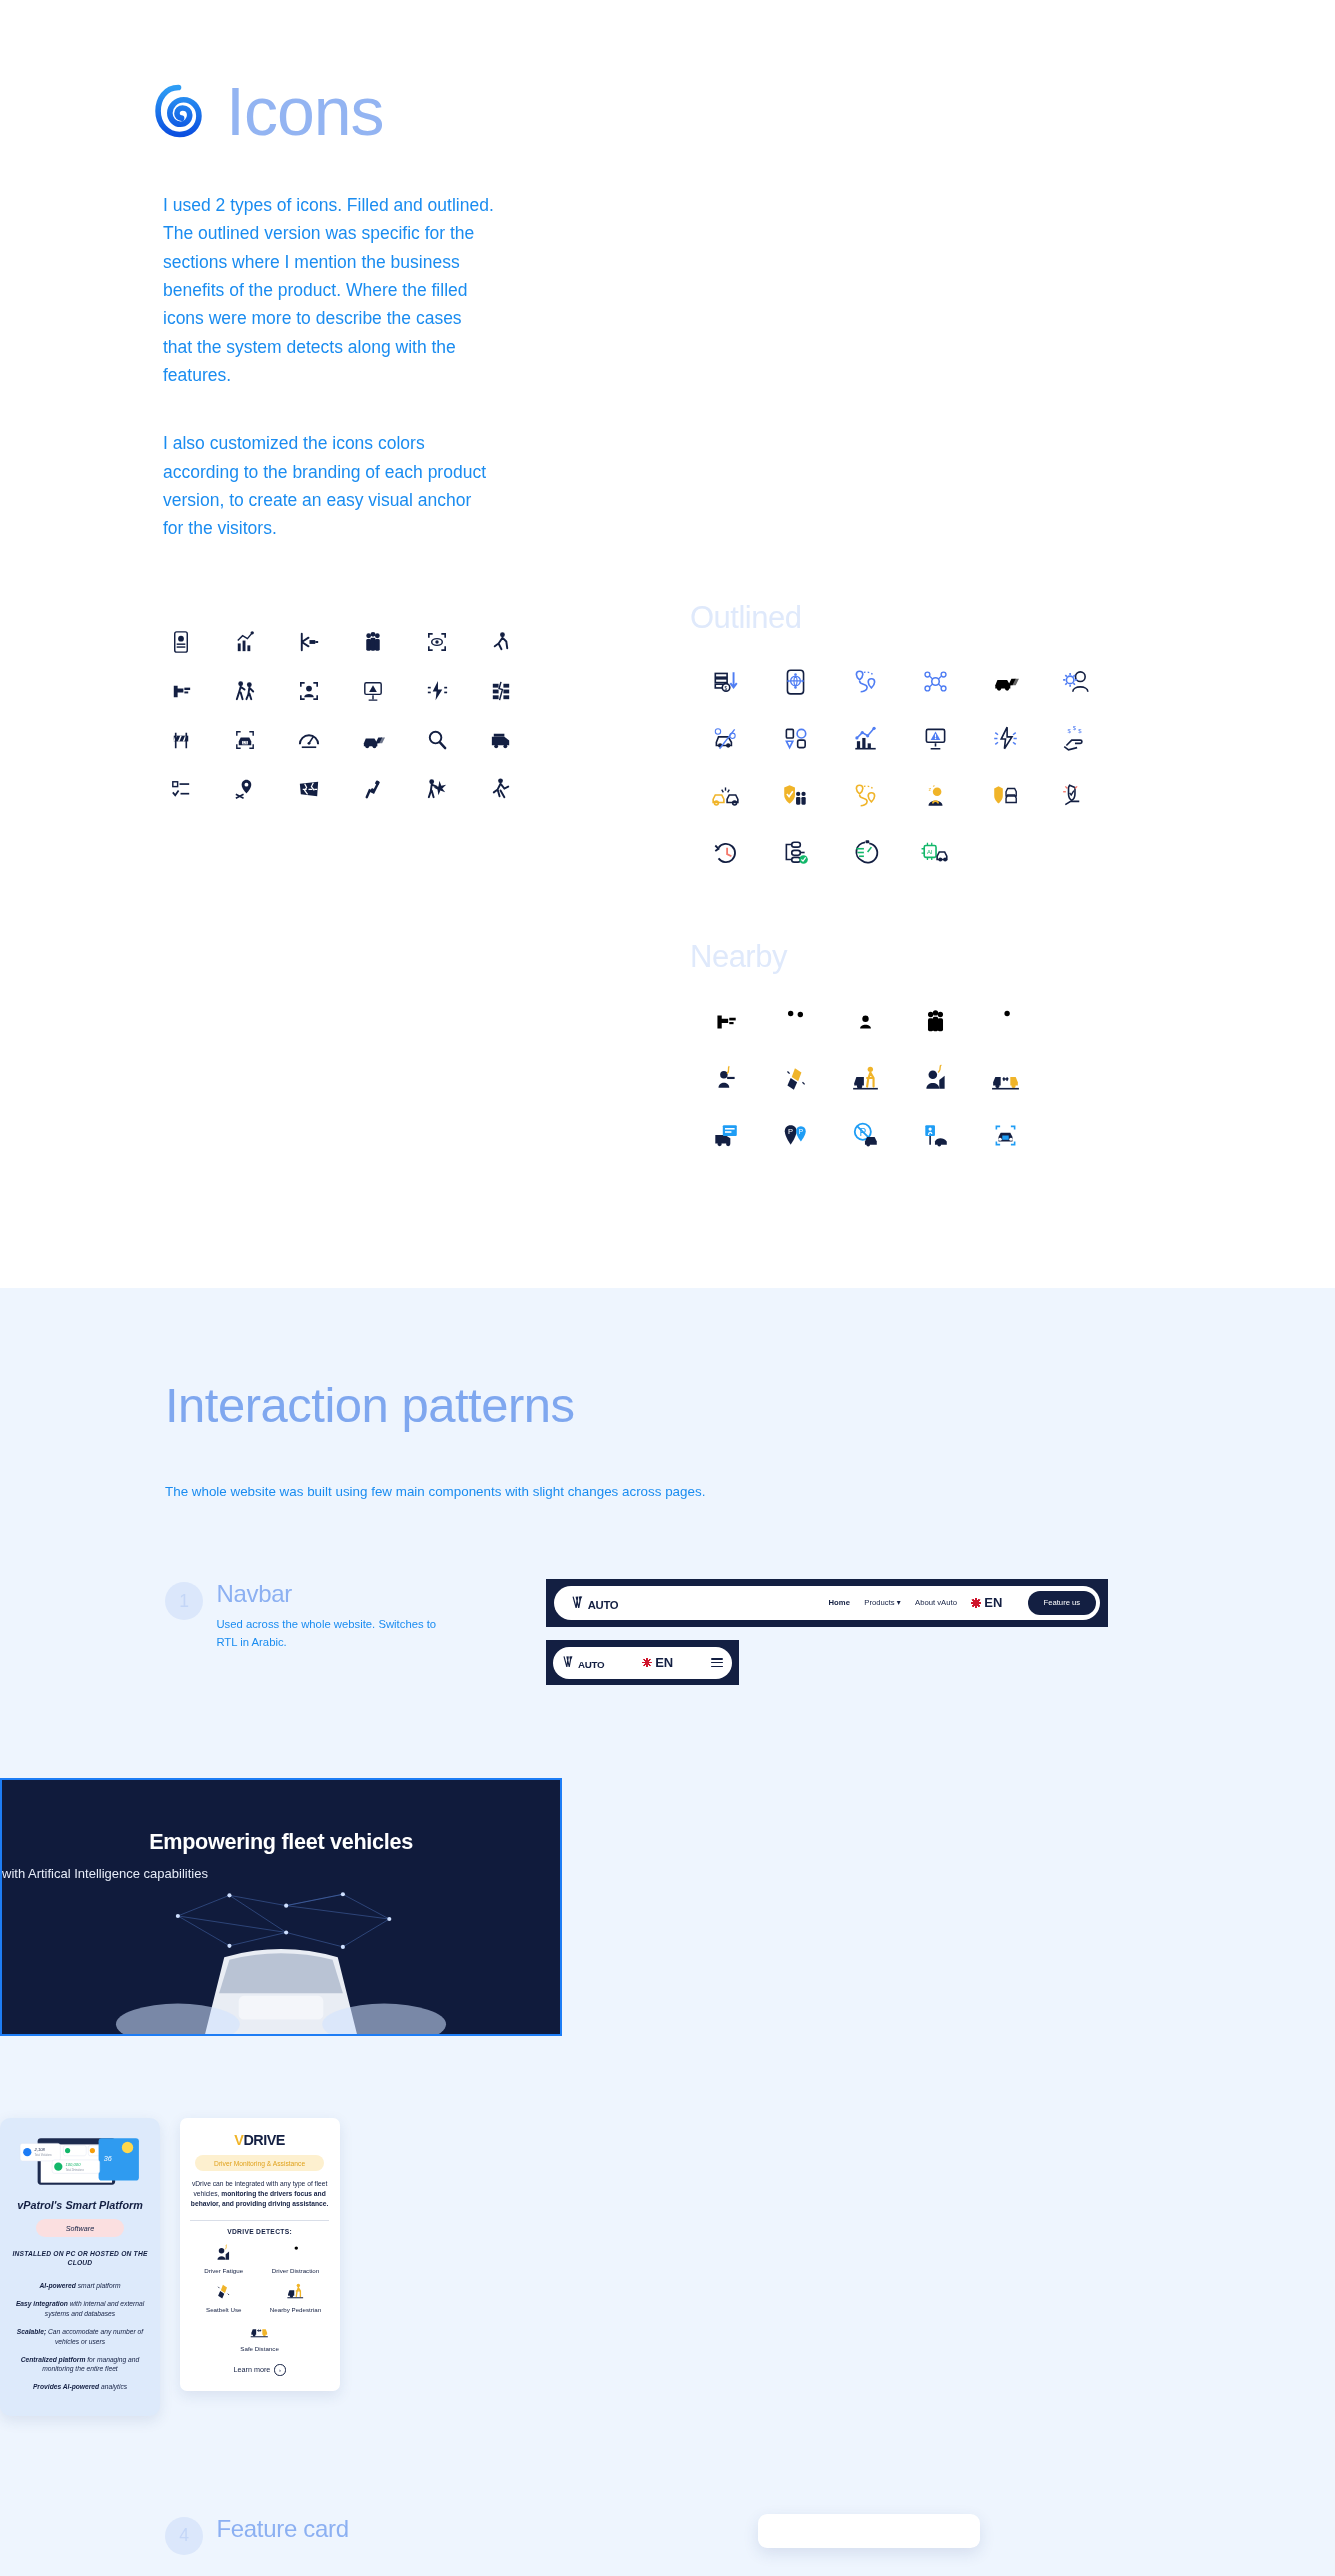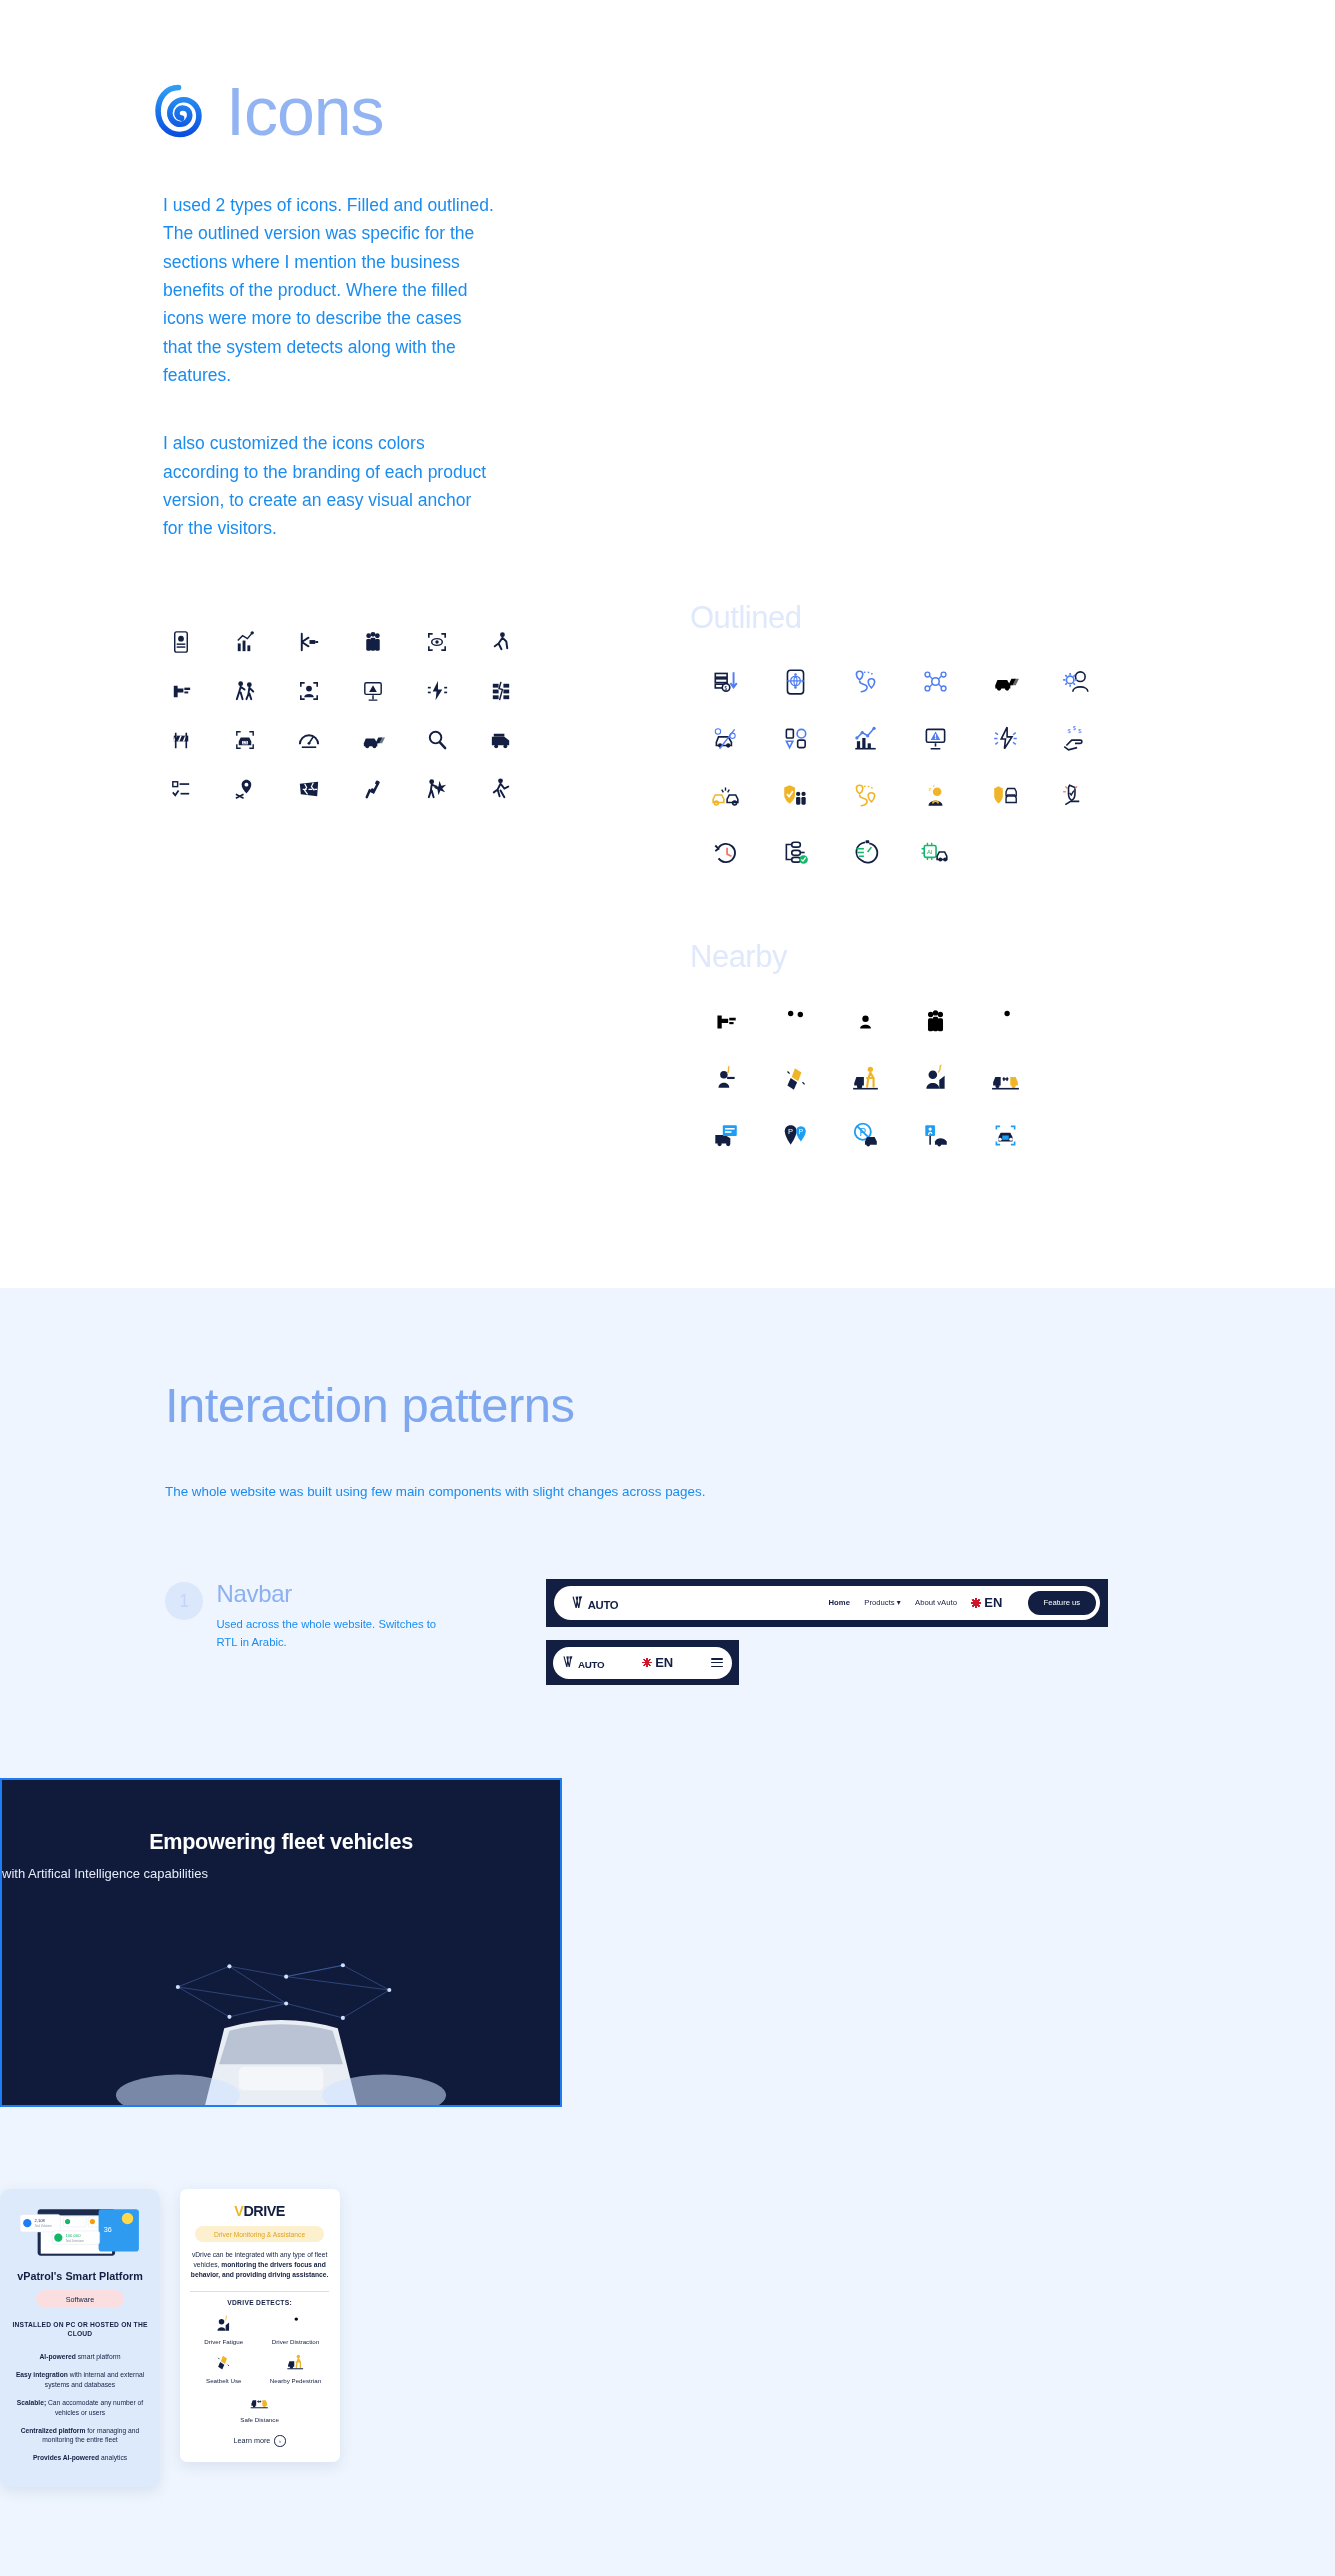--- a/index.html
+++ b/index.html
@@ -89,40 +89,40 @@
   .lang { display: flex; align-items: center; gap: 3.6px; font-size: 13px; font-weight: 700; color: #131f42; }
   .btn-contact {
     background: #131f42; color: #fff; border-radius: 20.6px; padding: 7.2px 15.5px;
     font-size: 7.7px; margin-left: 11.3px; border: none; cursor: pointer;
   }
   .burger { display: flex; flex-direction: column; gap: 2.1px; }
   .burger i { display: block; width: 11.3px; height: 1.5px; background: #131f42; border-radius: 1px; }
 
   
   .mock-hero {
-    width: 562px; height: 329px; background: #101b3c; border: 2.1px solid #1e7df5;
+    width: 562px; height: 258px; background: #101b3c; border: 2.1px solid #1e7df5;
     position: relative; overflow: hidden;
   }
   .hero-t {
     position: absolute; left: 0; right: 0; top: 49px; text-align: center;
     color: #fff; font-size: 21.6px; font-weight: 700; letter-spacing: -0.3px;
   }
   .hero-s {
     position: absolute; left: 0; right: 0; top: 86px; text-align: left;
     color: #e6ecf8; font-size: 13px;
   }
   .hero-car { position:absolute; left: 50%; transform: translateX(-50%); bottom: -5.2px; width: 361px; }
 
   
   .pcards { display: flex; gap: 19.6px; align-items: flex-start; }
   .pcard {
     width: 160px; border-radius: 10.3px; padding: 13.4px 10.3px 15.5px;
     box-shadow: 0 4.1px 13.4px rgba(30,60,120,.10);
   }
-  .pcard.blue { background: #ddeafb; }
+  .pcard.blue { background: #ddeafb; font-style: italic; }
   .pcard.white { background: #ffffff; border-radius: 7px; }
   .pc-img { height: 62px; display: flex; align-items: center; justify-content: center; }
   .pc-title { text-align: center; font-size: 10.8px; font-weight: 700; color: #131f42; margin-top: 5.2px; }
   .tag-pink {
     display: block; margin: 8.2px auto 0; background: #fbdfe0; color: #131f42;
     border-radius: 15.5px; padding: 4.6px 0; width: 88px; text-align: center; font-size: 7.2px;
   }
   .tag-yellow {
     display: block; margin: 7.2px auto 0; background: #fdf0cf; color: #e0a21d;
     border-radius: 15.5px; padding: 4.6px 0; width: 129px; text-align: center; font-size: 6.7px;

